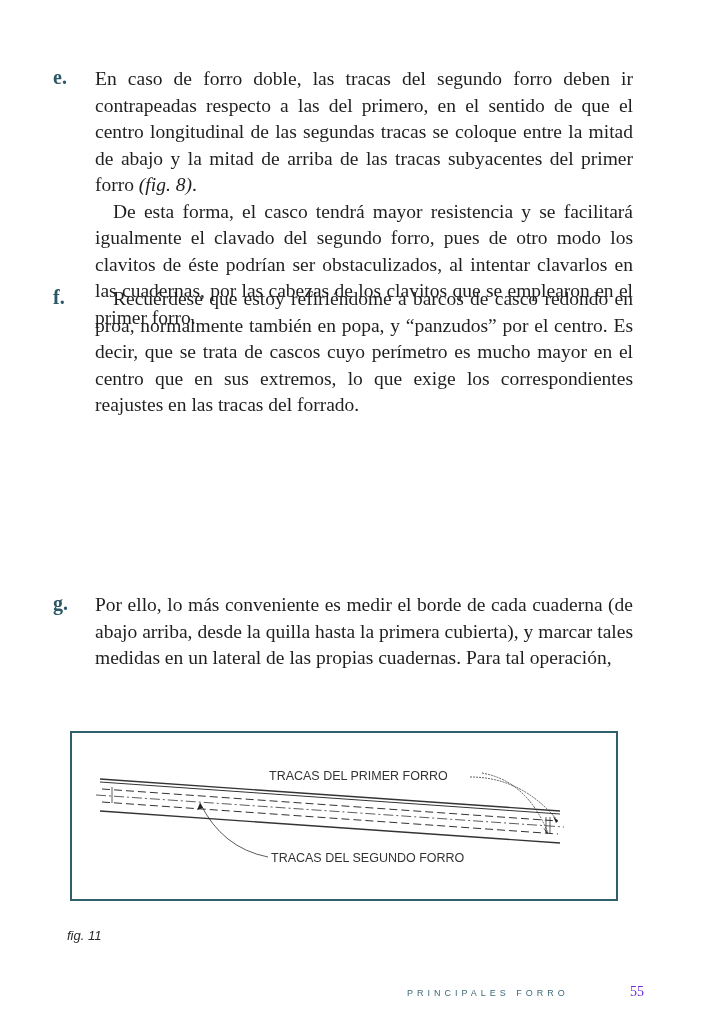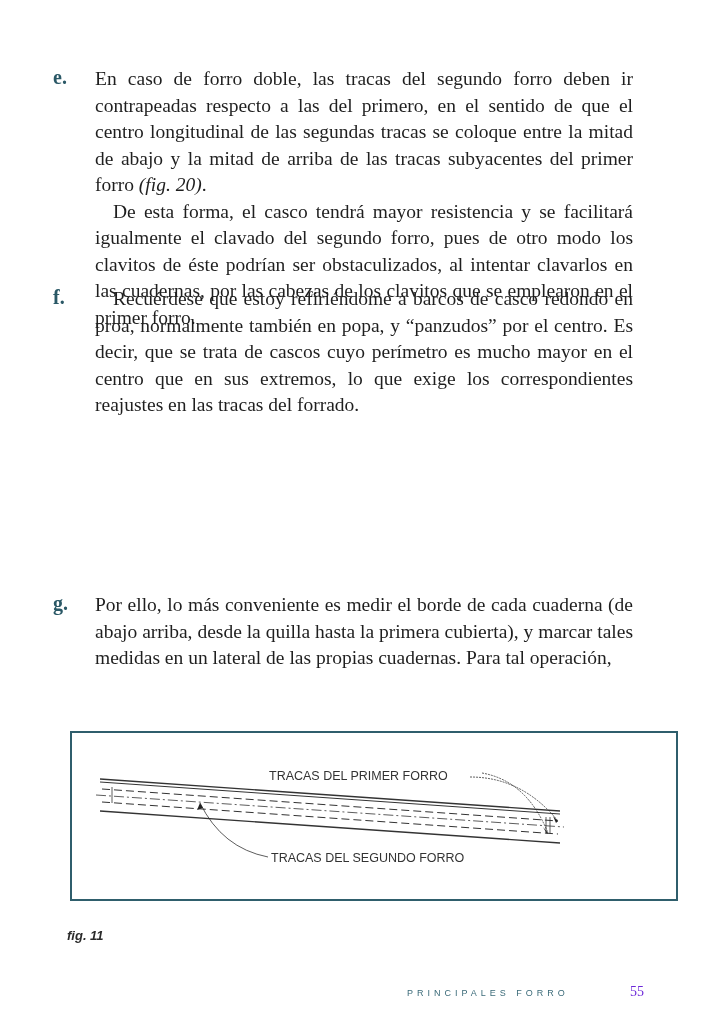--- a/index.html
+++ b/index.html
@@ -5,37 +5,37 @@
     html, body { margin: 0; padding: 0; background: #ffffff; }
     body { width: 704px; height: 1024px; position: relative; overflow: hidden;
       font-family: "DejaVu Serif", "Liberation Serif", serif; color: #1f1f1f; }
     .item { position: absolute; left: 53px; width: 580px; }
     .marker { position: absolute; left: 0; top: 0; font-weight: bold; color: #2a5866;
       font-family: "Liberation Serif", serif; font-size: 20px; }
     .para { margin: 0 0 0 42px; font-family: "Liberation Serif", serif; font-size: 19.5px;
       line-height: 26.5px; text-align: justify; }
     .para.indent { text-indent: 18px; }
     .para i { font-style: italic; }
-    .figure { position: absolute; left: 70px; top: 731px; width: 608px; height: 170px;
+    .figure { position: absolute; left: 70px; top: 731px; width: 548px; height: 170px;
       border: 2px solid #2f5e6c; box-sizing: border-box; }
     .figure svg { position: absolute; left: 0; top: 0; }
     .fig-label { font-family: "Liberation Sans", sans-serif; font-size: 12.5px; fill: #333; }
     .caption { position: absolute; left: 67px; top: 928px; font-family: "Liberation Sans", sans-serif;
-      font-style: italic; font-weight: bold; font-size: 13px; color: #2b2b2b; }
+      font-style: italic; font-weight: normal; font-size: 13px; color: #2b2b2b; }
     .footer-title { position: absolute; left: 407px; top: 988px; font-family: "Liberation Sans", sans-serif;
       font-size: 9px; letter-spacing: 4px; color: #3a6a78; }
     .page-num { position: absolute; left: 630px; top: 984px; font-family: Liberation Serif, serif;
       font-size: 14px; color: #6d28d9; }
   </style>
 </head>
 <body>
 
 <div class="item" style="top:66px;">
   <span class="marker">e.</span>
-  <p class="para"><span>En caso de forro doble, las tracas del segundo forro deben ir contrapeadas respecto a las del primero, en el sentido de que el centro longitudinal de las segundas tracas se coloque entre la mitad de abajo y la mitad de arriba de las tracas subyacentes del primer forro </span><i>(fig. 20)</i><span>.</span></p>
+  <p class="para"><span>En caso de forro doble, las tracas del segundo forro deben ir contrapeadas respecto a las del primero, en el sentido de que el centro longitudinal de las segundas tracas se coloque entre la mitad de abajo y la mitad de arriba de las tracas subyacentes del primer forro </span><i>(fig. 8)</i><span>.</span></p>
   <p class="para indent">De esta forma, el casco tendrá mayor resistencia y se facilitará igualmente el clavado del segundo forro, pues de otro modo los clavitos de éste podrían ser obstaculizados, al intentar clavarlos en las cuadernas, por las cabezas de los clavitos que se emplearon en el primer forro.</p>
 </div>
 
 <div class="item" style="top:286px;">
   <span class="marker">f.</span>
   <p class="para indent">Recuérdese que estoy refiriéndome a barcos de casco redondo en proa, normalmente también en popa, y “panzudos” por el centro. Es decir, que se trata de cascos cuyo perímetro es mucho mayor en el centro que en sus extremos, lo que exige los correspondientes reajustes en las tracas del forrado.</p>
 </div>
 
 <div class="item" style="top:592px;">
   <span class="marker">g.</span>

